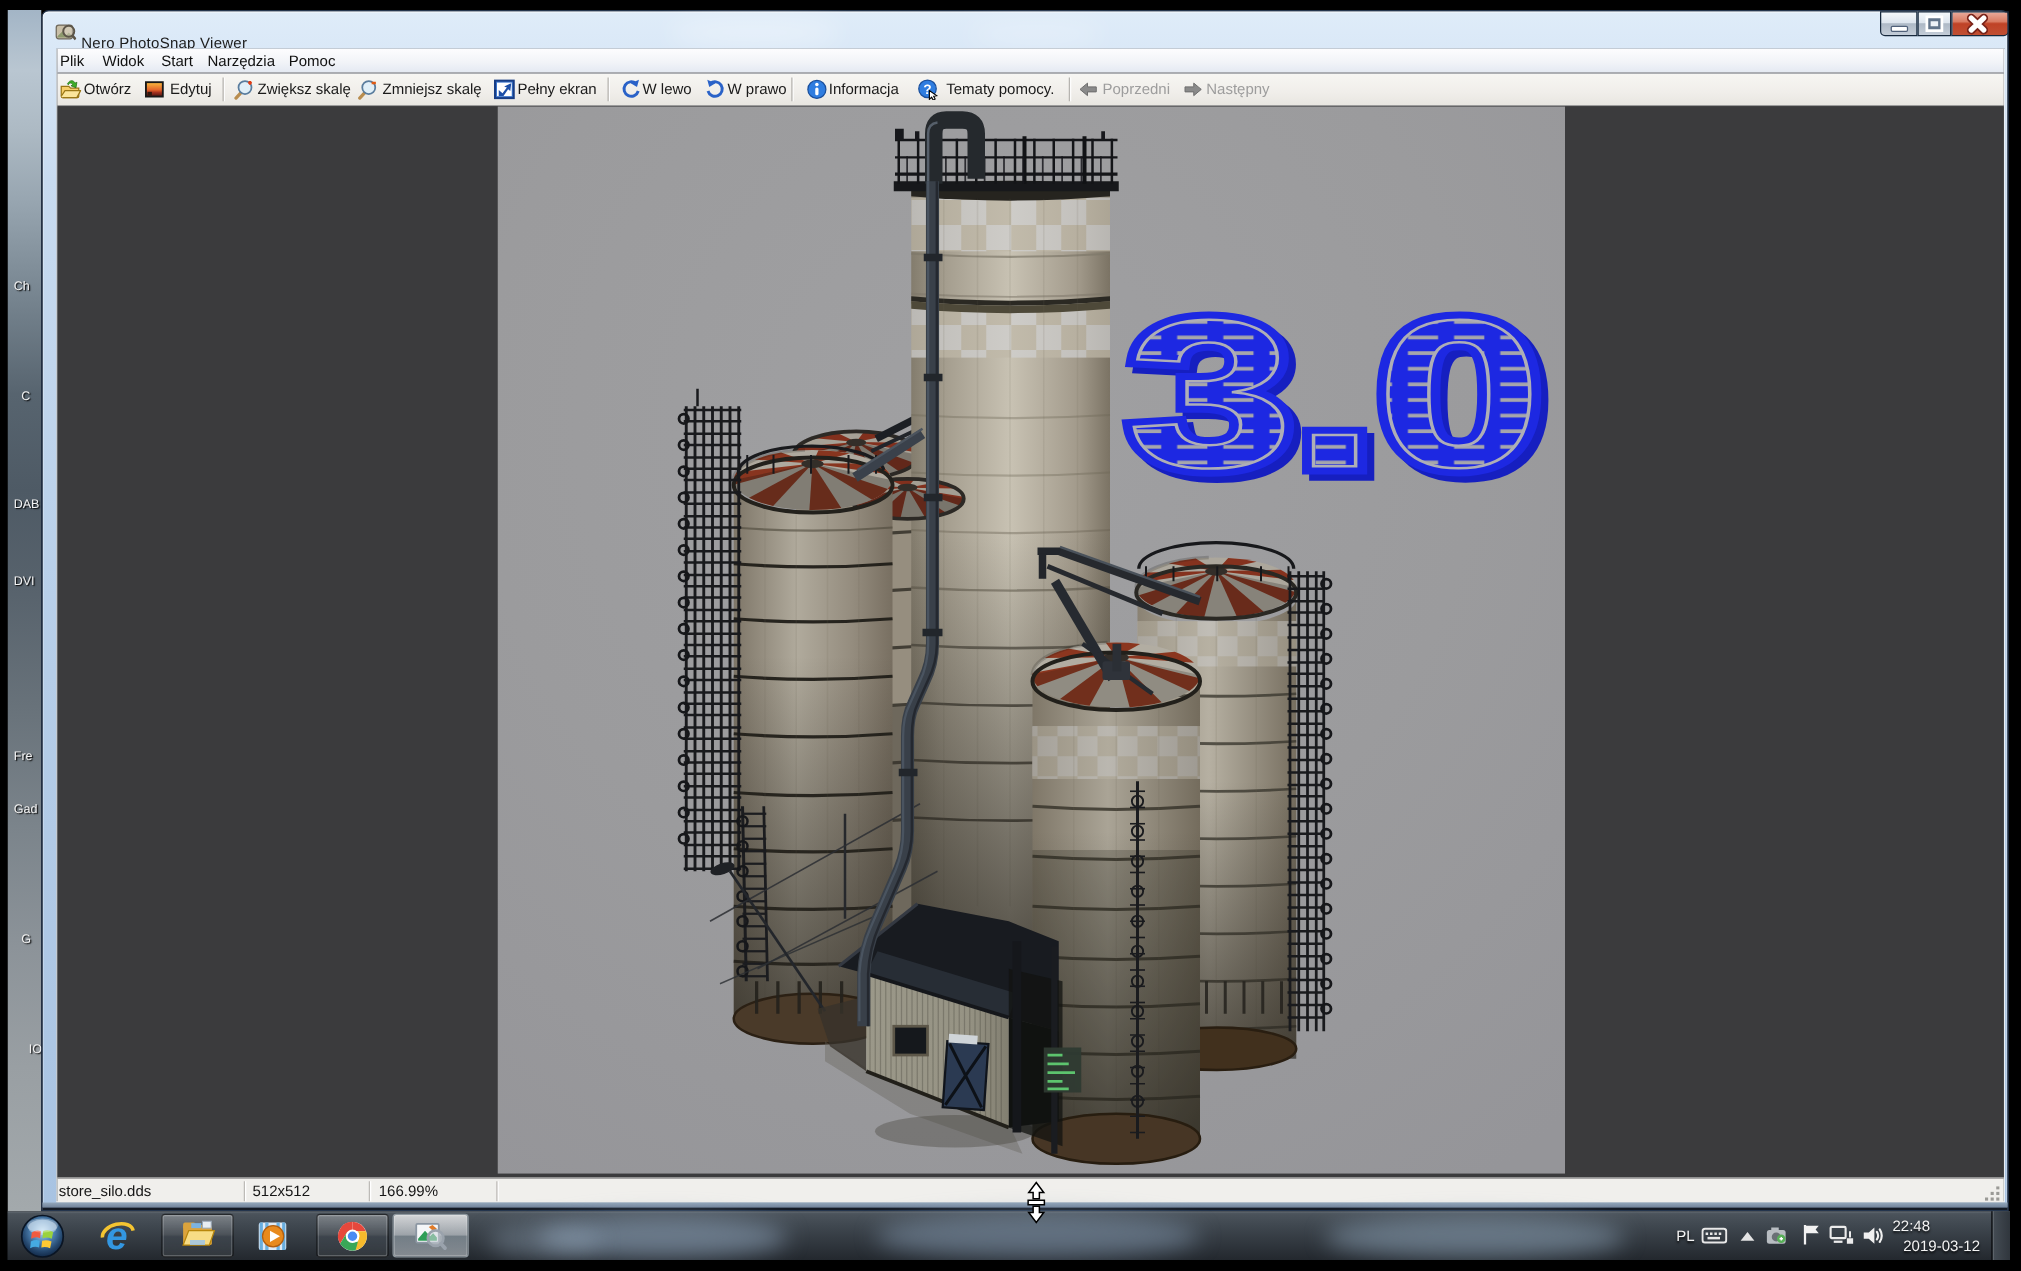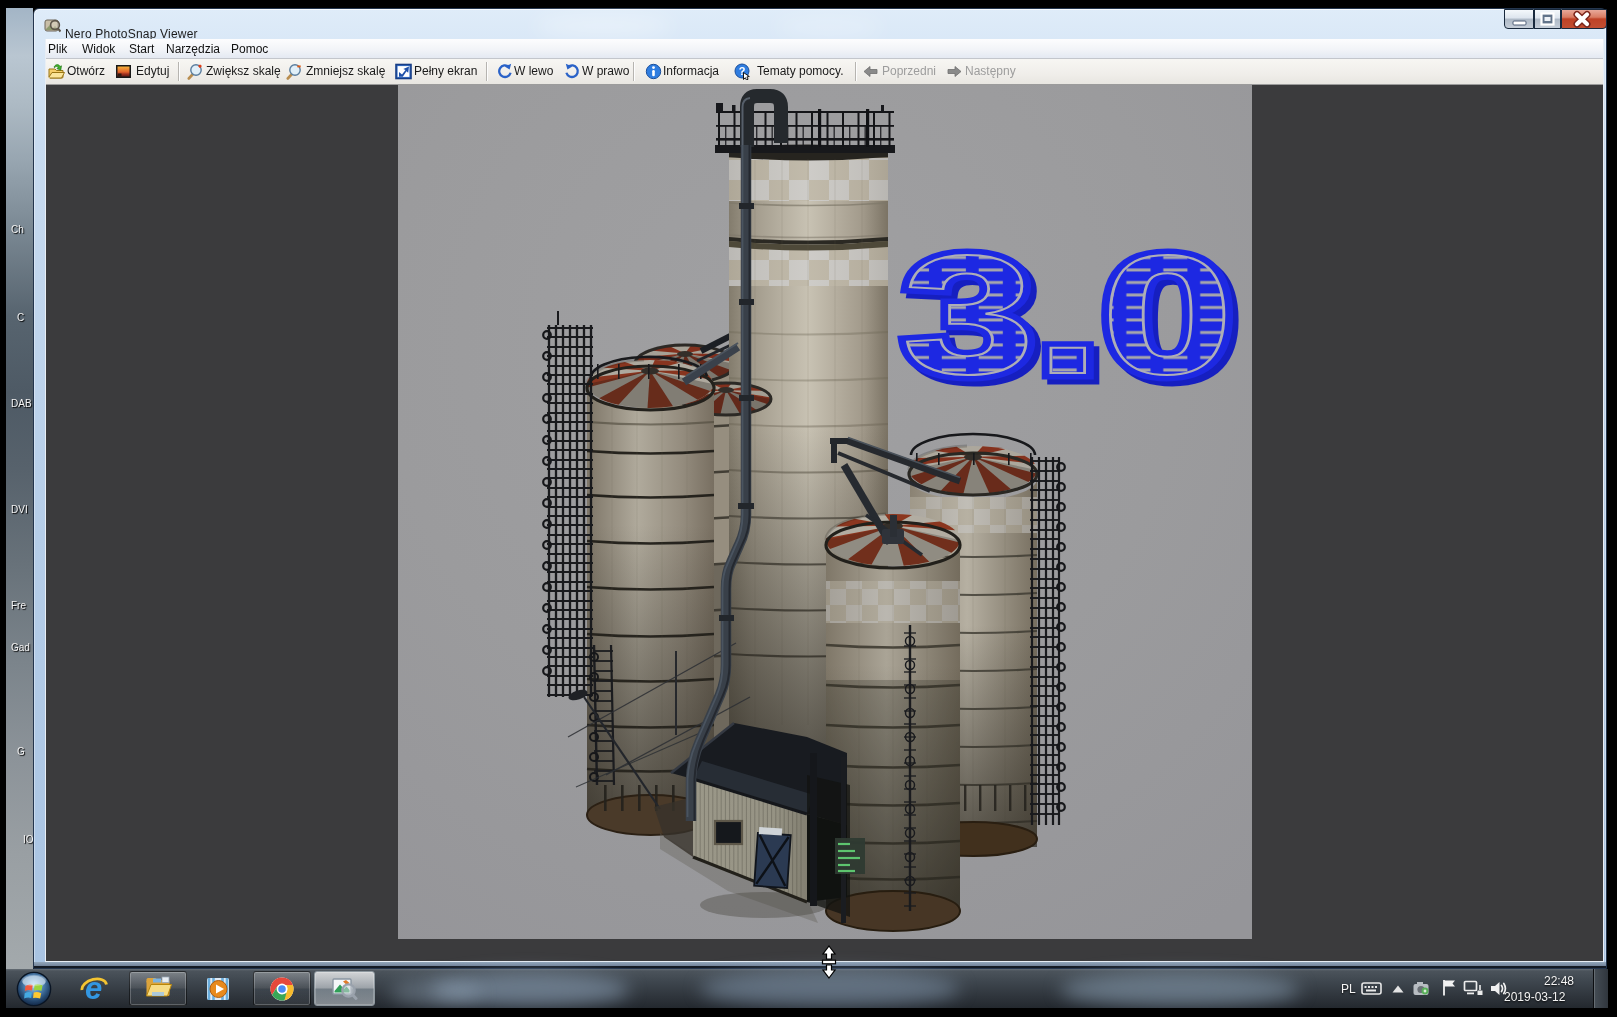--- a/index.html
+++ b/index.html
@@ -44,21 +44,21 @@
 .trtxt{position:absolute;font-size:12px;color:#f4f4f4;text-shadow:0 1px 2px rgba(0,0,0,.9)}
 
 .bezel{position:absolute;background:#000}
 </style></head>
 <body>
 <div id="screen">
 <div id="wallpaper"></div>
 <div class="dlabel" style="top:224px">Ch</div>
 <div class="dlabel" style="top:312px;left:17px">C</div>
 <div class="dlabel" style="top:398px">DAB</div>
-<div class="dlabel" style="top:504px">DVI</div>
+<div class="dlabel" style="top:460px">DVI</div>
 <div class="dlabel" style="top:600px">Fre</div>
 <div class="dlabel" style="top:642px">Gad</div>
 <div class="dlabel" style="top:746px;left:17px">G</div>
 <div class="dlabel" style="top:834px;left:23px">IO</div>
 
 <div id="win">
   <svg id="titleicon" viewBox="0 0 17 15">
         <rect x="1" y="2" width="13" height="11" rx="2" fill="#c9bfa8" stroke="#6e675a" stroke-width="1"></rect>
 <path d="M2 11 L6 7 L9 10 L11 8 L13 10 V12 H2 Z" fill="#8e9a6e"></path>
 <circle cx="11" cy="7" r="4.4" fill="#ddd8c8" fill-opacity=".45" stroke="#5d564a" stroke-width="1.6"></circle>
@@ -679,20 +679,38 @@
             <rect x="340" y="418" width="16" height="6" fill="#22262b"></rect>
             <rect x="321" y="530" width="15" height="6" fill="#22262b"></rect>
             <rect x="437" y="753" width="30" height="36" fill="#2e3a32" opacity=".95"></rect>
             <line x1="440" y1="759" x2="452" y2="759" stroke="#5dc46e" stroke-width="2.2"></line>
             <line x1="440" y1="766" x2="457" y2="766" stroke="#5dc46e" stroke-width="2.2"></line>
             <line x1="440" y1="773" x2="462" y2="773" stroke="#5dc46e" stroke-width="2.2"></line>
             <line x1="440" y1="780" x2="452" y2="780" stroke="#5dc46e" stroke-width="2.2"></line>
             <line x1="440" y1="786" x2="457" y2="786" stroke="#5dc46e" stroke-width="2.2"></line>
           </svg>
     </div>
+    <div id="statusbar">
+      <div class="sfield" style="left:1px">store_silo.dds</div>
+      <div class="ssep" style="left:149px"></div>
+      <div class="sfield" style="left:156px">512x512</div>
+      <div class="ssep" style="left:249px"></div>
+      <div class="sfield" style="left:257px">166.99%</div>
+      <div class="ssep" style="left:351px"></div>
+<svg style="position:absolute;right:2px;top:6px;width:14px;height:13px" viewBox="0 0 14 13">
+            <g fill="#9a9a96">
+              <rect x="10" y="9" width="2.5" height="2.5"></rect>
+              <rect x="10" y="4.5" width="2.5" height="2.5"></rect>
+              <rect x="10" y="0" width="2.5" height="2.5"></rect>
+              <rect x="5.5" y="9" width="2.5" height="2.5"></rect>
+              <rect x="5.5" y="4.5" width="2.5" height="2.5"></rect>
+              <rect x="1" y="9" width="2.5" height="2.5"></rect>
+            </g>
+          </svg>
+    </div>
   </div>
 <div style="position:absolute;left:0;top:953px;width:1572px;height:6px;background:linear-gradient(180deg,#93a7bb,#72839a);border-bottom:2px solid #141a24"></div>
 </div>
 
 <div id="taskbar">
   <div class="blob" style="left:430px;top:4px;width:200px;height:34px;background:rgba(150,172,195,.55)"></div>
   <div class="blob" style="left:700px;top:2px;width:260px;height:36px;background:rgba(140,162,185,.5)"></div>
   <div class="blob" style="left:1060px;top:4px;width:240px;height:34px;background:rgba(148,170,192,.52)"></div>
   <div class="blob" style="left:390px;top:10px;width:90px;height:28px;background:rgba(160,180,200,.35)"></div>
 
@@ -751,22 +769,22 @@
 <svg class="tico" style="left:330px;top:5px" viewBox="0 0 28 28">
  <rect x="3" y="5" width="18" height="15" rx="1" fill="#f4f6f8" stroke="#8b96a2" stroke-width="1.4"></rect>
  <path d="M4.5 17 L10 10.5 L14 15 L16.5 12.5 L19.5 16 V18.5 H4.5 Z" fill="#2f9e57"></path>
  <path d="M13 7.5 L16 6 L19.5 9 L16.5 10.8 Z" fill="#e07b28"></path>
  <circle cx="18.5" cy="16.5" r="6.2" fill="#cfd6dd" fill-opacity=".55" stroke="#9aa2ac" stroke-width="2.2"></circle>
  <line x1="22.8" y1="21" x2="26" y2="24.5" stroke="#9aa2ac" stroke-width="3" stroke-linecap="round"></line>
 </svg>
 
   <div id="showdesk"></div>
   <div class="trtxt" style="left:1341px;top:13px">PL</div>
-  <div class="trtxt" style="right:34px;top:5px;width:60px;text-align:right">22:48</div>
-  <div class="trtxt" style="right:24px;top:21px;width:80px;text-align:left">2019-03-12</div>
+  <div class="trtxt" style="right:34px;top:5px;width:60px;text-align:left">22:48</div>
+  <div class="trtxt" style="right:24px;top:21px;width:80px;text-align:right">2019-03-12</div>
 
 <svg style="position:absolute;left:1361px;top:12px;width:21px;height:15px" viewBox="0 0 21 15">
  <rect x="1" y="2" width="19" height="11" rx="2" fill="none" stroke="#e8e8e8" stroke-width="1.6"></rect>
  <g fill="#e8e8e8">
           <rect x="3.5" y="5" width="2" height="2"></rect>
           <rect x="7" y="5" width="2" height="2"></rect>
           <rect x="10.5" y="5" width="2" height="2"></rect>
           <rect x="14" y="5" width="2" height="2"></rect>
           <rect x="5" y="8.5" width="10" height="2"></rect>
         </g>

